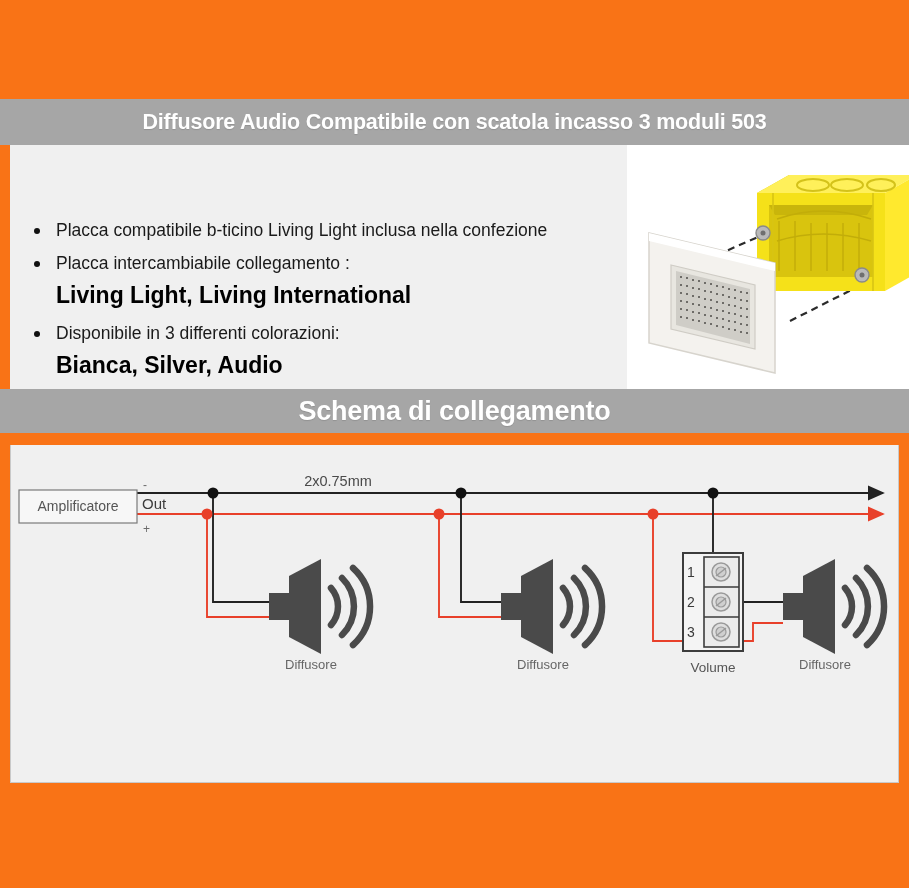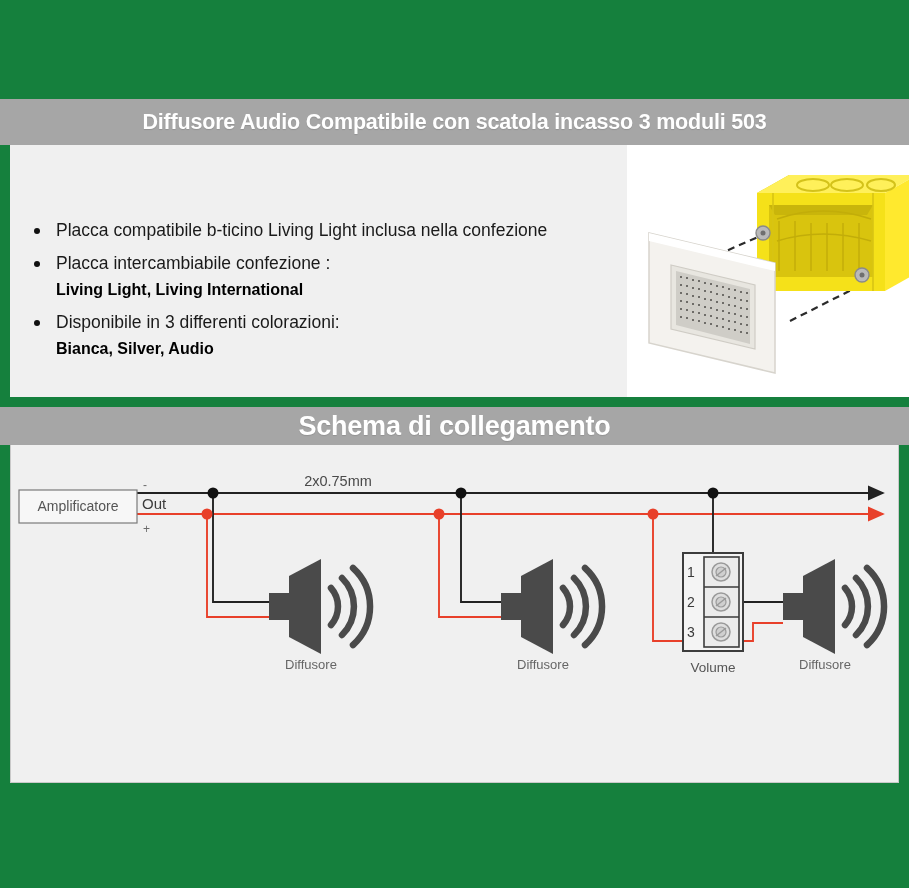--- a/index.html
+++ b/index.html
@@ -2,37 +2,37 @@
 <html><head>
 <meta charset="utf-8">
 <style>
   * { box-sizing: border-box; margin: 0; padding: 0; }
   html, body {
     width: 909px; height: 888px;
     background: #ffffff;
     font-family: "Liberation Sans", sans-serif;
     overflow: hidden;
   }
-  .page { position: relative; width: 909px; height: 888px; background: #15803d; }
+  .page { position: relative; width: 909px; height: 888px; background: #f97316; }
 
   
   .bar {
     position: absolute; left: 0; width: 909px;
     background: #a6a6a6;
     display: flex; align-items: center; justify-content: center;
   }
   .bar-title {
     color: #ffffff;
     font-weight: bold;
     letter-spacing: -0.2px;
     text-shadow: 0 1px 1px rgba(0,0,0,0.12);
   }
   #bar-product { top: 99px; height: 46px; }
   #bar-product .bar-title { font-size: 21.5px; }
-  #bar-schema  { top: 407px; height: 38px; }
+  #bar-schema  { top: 389px; height: 44px; }
   #bar-schema  .bar-title { font-size: 27px; }
 
   
   #product-panel {
     position: absolute; left: 10px; top: 145px;
     width: 889px; height: 252px;
     background: #f0f0f0;
   }
   #bullet-list {
     position: absolute; left: 12px; top: 72px;
@@ -49,21 +49,21 @@
   }
   #bullet-list > li::before {
     content: "";
     position: absolute; left: 12px; top: 11px;
     width: 6px; height: 6px; border-radius: 50%;
     background: #111111;
   }
   .sub-bold {
     display: block;
     font-weight: bold;
-    font-size: 16px;
+    font-size: 23px;
     color: #000000;
     margin-top: 1px;
   }
 
   
   #product-photo {
     position: absolute; left: 617px; top: 0px;
     width: 282px; height: 252px;
     background: #ffffff;
     overflow: hidden;
@@ -97,21 +97,21 @@
     <div class="bar-title">Diffusore Audio Compatibile con scatola incasso 3 moduli 503</div>
   </div>
 
   <div id="product-panel">
 
     <ul id="bullet-list">
       <li>
         <span>Placca compatibile b-ticino Living Light inclusa nella confezione</span>
       </li>
       <li>
-        <span>Placca intercambiabile confezione :</span>
+        <span>Placca intercambiabile collegamento :</span>
         <span class="sub-bold">Living Light, Living International</span>
       </li>
       <li>
         <span>Disponibile in 3 differenti colorazioni:</span>
         <span class="sub-bold">Bianca, Silver, Audio</span>
       </li>
     </ul>
 
     <div id="product-photo">
       <svg width="282" height="252" viewBox="0 0 282 252">

